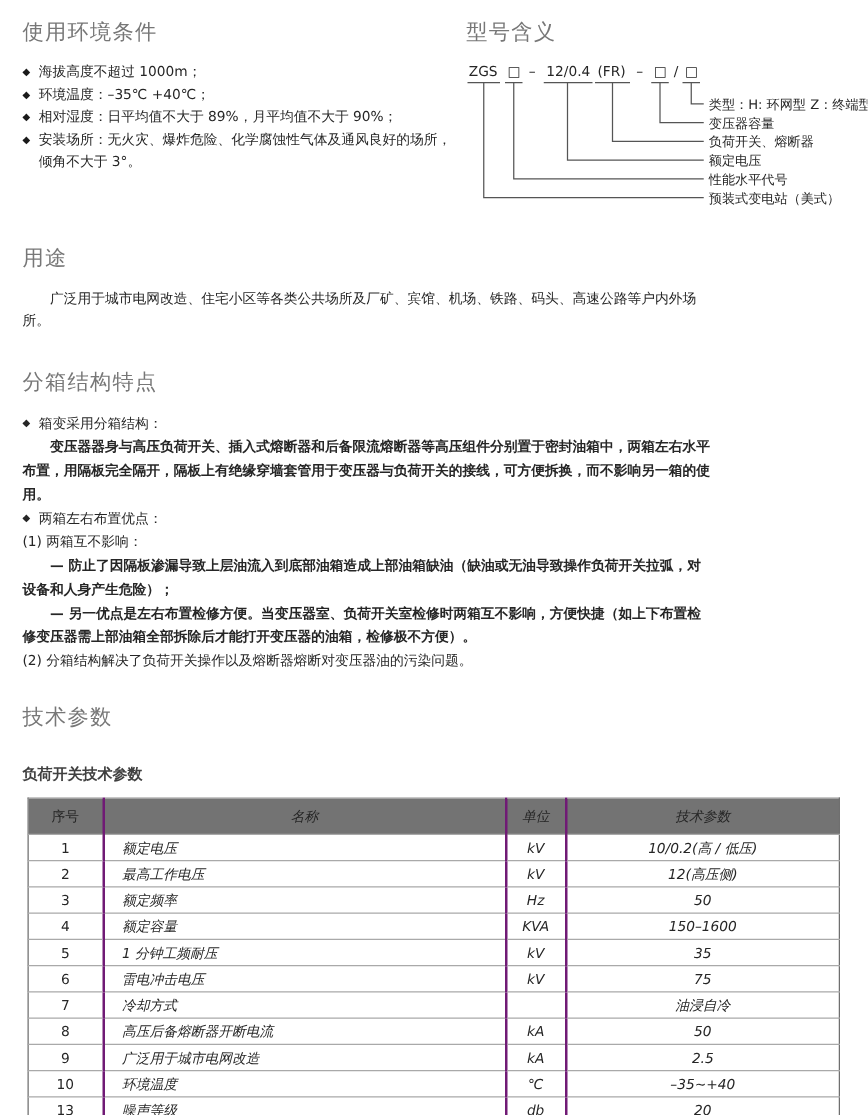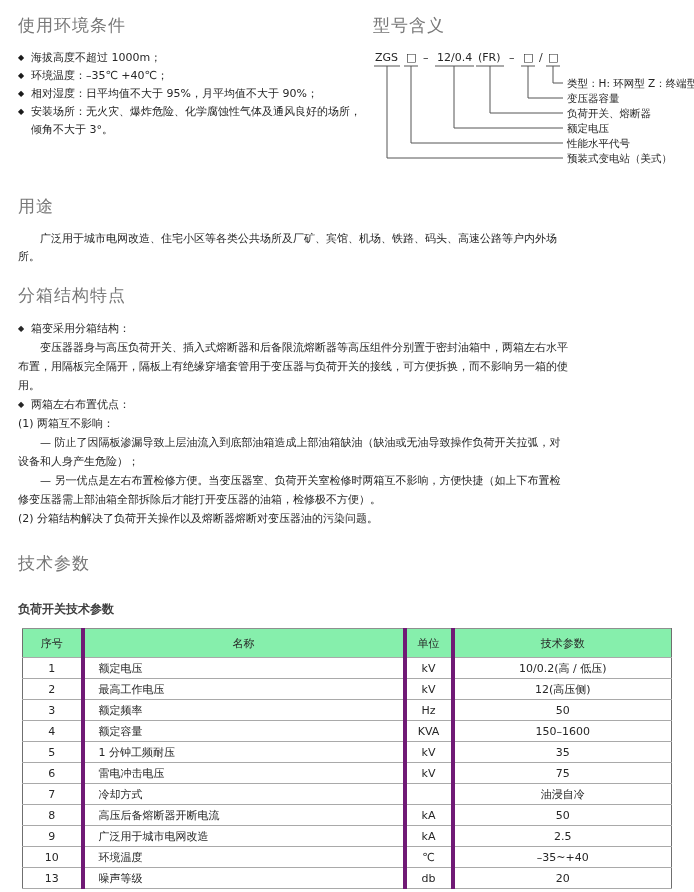--- a/index.html
+++ b/index.html
@@ -25,30 +25,30 @@
   .model-svg line, .model-svg polyline { stroke:#555555; stroke-width:1; fill:none; }
 
   
   .section { margin-top:22px; }
   .indent-para { font-size:11px; line-height:18px; text-indent:2em; color:#262626; }
 
   
   .feat-line { font-size:11px; line-height:19px; color:#262626; }
   .feat-bullet { padding-left:13px; position:relative; }
   .feat-bullet .diamond { position:absolute; left:0; top:0; font-size:8px; line-height:19px; }
-  .feat-para { text-indent:2em; }
+  .feat-para { text-indent:2em;font-weight:bold; }
 
   
   .sub-title { font-size:12px; font-weight:bold; color:#404040; margin:26px 0 10px 0; }
   table.tech { border-collapse:collapse; width:650px; margin-left:4px; table-layout:fixed; }
   table.tech th, table.tech td { border-top:1px solid #a9a9a9; border-bottom:1px solid #a9a9a9; font-size:11px; font-weight:normal; color:#262626; }
-  table.tech th { background:#86efac; height:29px; text-align:center; border-top:1px solid #8f8f8f; }
+  table.tech th { background:#737373; height:29px; text-align:center; border-top:1px solid #8f8f8f; }
   table.tech td { height:21px; text-align:center; padding:1px 4px; }
   table.tech td.name-col { text-align:left; padding-left:14px; }
-  table.tech .v { border-left:4px solid #701a75; }
+  table.tech .v { border-left:2px solid #701a75;font-style:italic; }
   table.tech tr > *:first-child { border-left:1px solid #6f6f6f; }
   table.tech tr > *:last-child { border-right:1px solid #6f6f6f; }
 </style>
 </head>
 <body>
 
 <div class="page">
 
   <div class="top-flex">
 
@@ -57,21 +57,21 @@
       <div class="bullet-line">
         <span class="diamond">◆</span>
         <span>海拔高度不超过 1000m；</span>
       </div>
       <div class="bullet-line">
         <span class="diamond">◆</span>
         <span>环境温度：–35℃ +40℃；</span>
       </div>
       <div class="bullet-line">
         <span class="diamond">◆</span>
-        <span>相对湿度：日平均值不大于 95%，月平均值不大于 90%；</span>
+        <span>相对湿度：日平均值不大于 89%，月平均值不大于 90%；</span>
       </div>
       <div class="bullet-line">
         <span class="diamond">◆</span>
         <span>安装场所：无火灾、爆炸危险、化学腐蚀性气体及通风良好的场所，倾角不大于 3°。</span>
       </div>
     </div>
 
     <div class="col-right">
       <h2 class="sec-title">型号含义</h2>
       <svg class="model-svg" width="330" height="122" viewBox="0 0 330 122">
@@ -108,21 +108,21 @@
         <text class="diag-label" x="194" y="113">预装式变电站（美式）</text>
       </svg>
     </div>
   </div>
 
   <div class="section" style="margin-top:20px;">
     <h2 class="sec-title">用途</h2>
     <p class="indent-para">广泛用于城市电网改造、住宅小区等各类公共场所及厂矿、宾馆、机场、铁路、码头、高速公路等户内外场所。</p>
   </div>
 
-  <div class="section" style="margin-top:18px;">
+  <div class="section" style="margin-top:28px;">
     <h2 class="sec-title">分箱结构特点</h2>
 
     <div class="feat-line feat-bullet">
       <span class="diamond">◆</span>
       <span>箱变采用分箱结构：</span>
     </div>
     <div class="feat-line feat-para">变压器器身与高压负荷开关、插入式熔断器和后备限流熔断器等高压组件分别置于密封油箱中，两箱左右水平布置，用隔板完全隔开，隔板上有绝缘穿墙套管用于变压器与负荷开关的接线，可方便拆换，而不影响另一箱的使用。</div>
     <div class="feat-line feat-bullet">
       <span class="diamond">◆</span>
       <span>两箱左右布置优点：</span>

